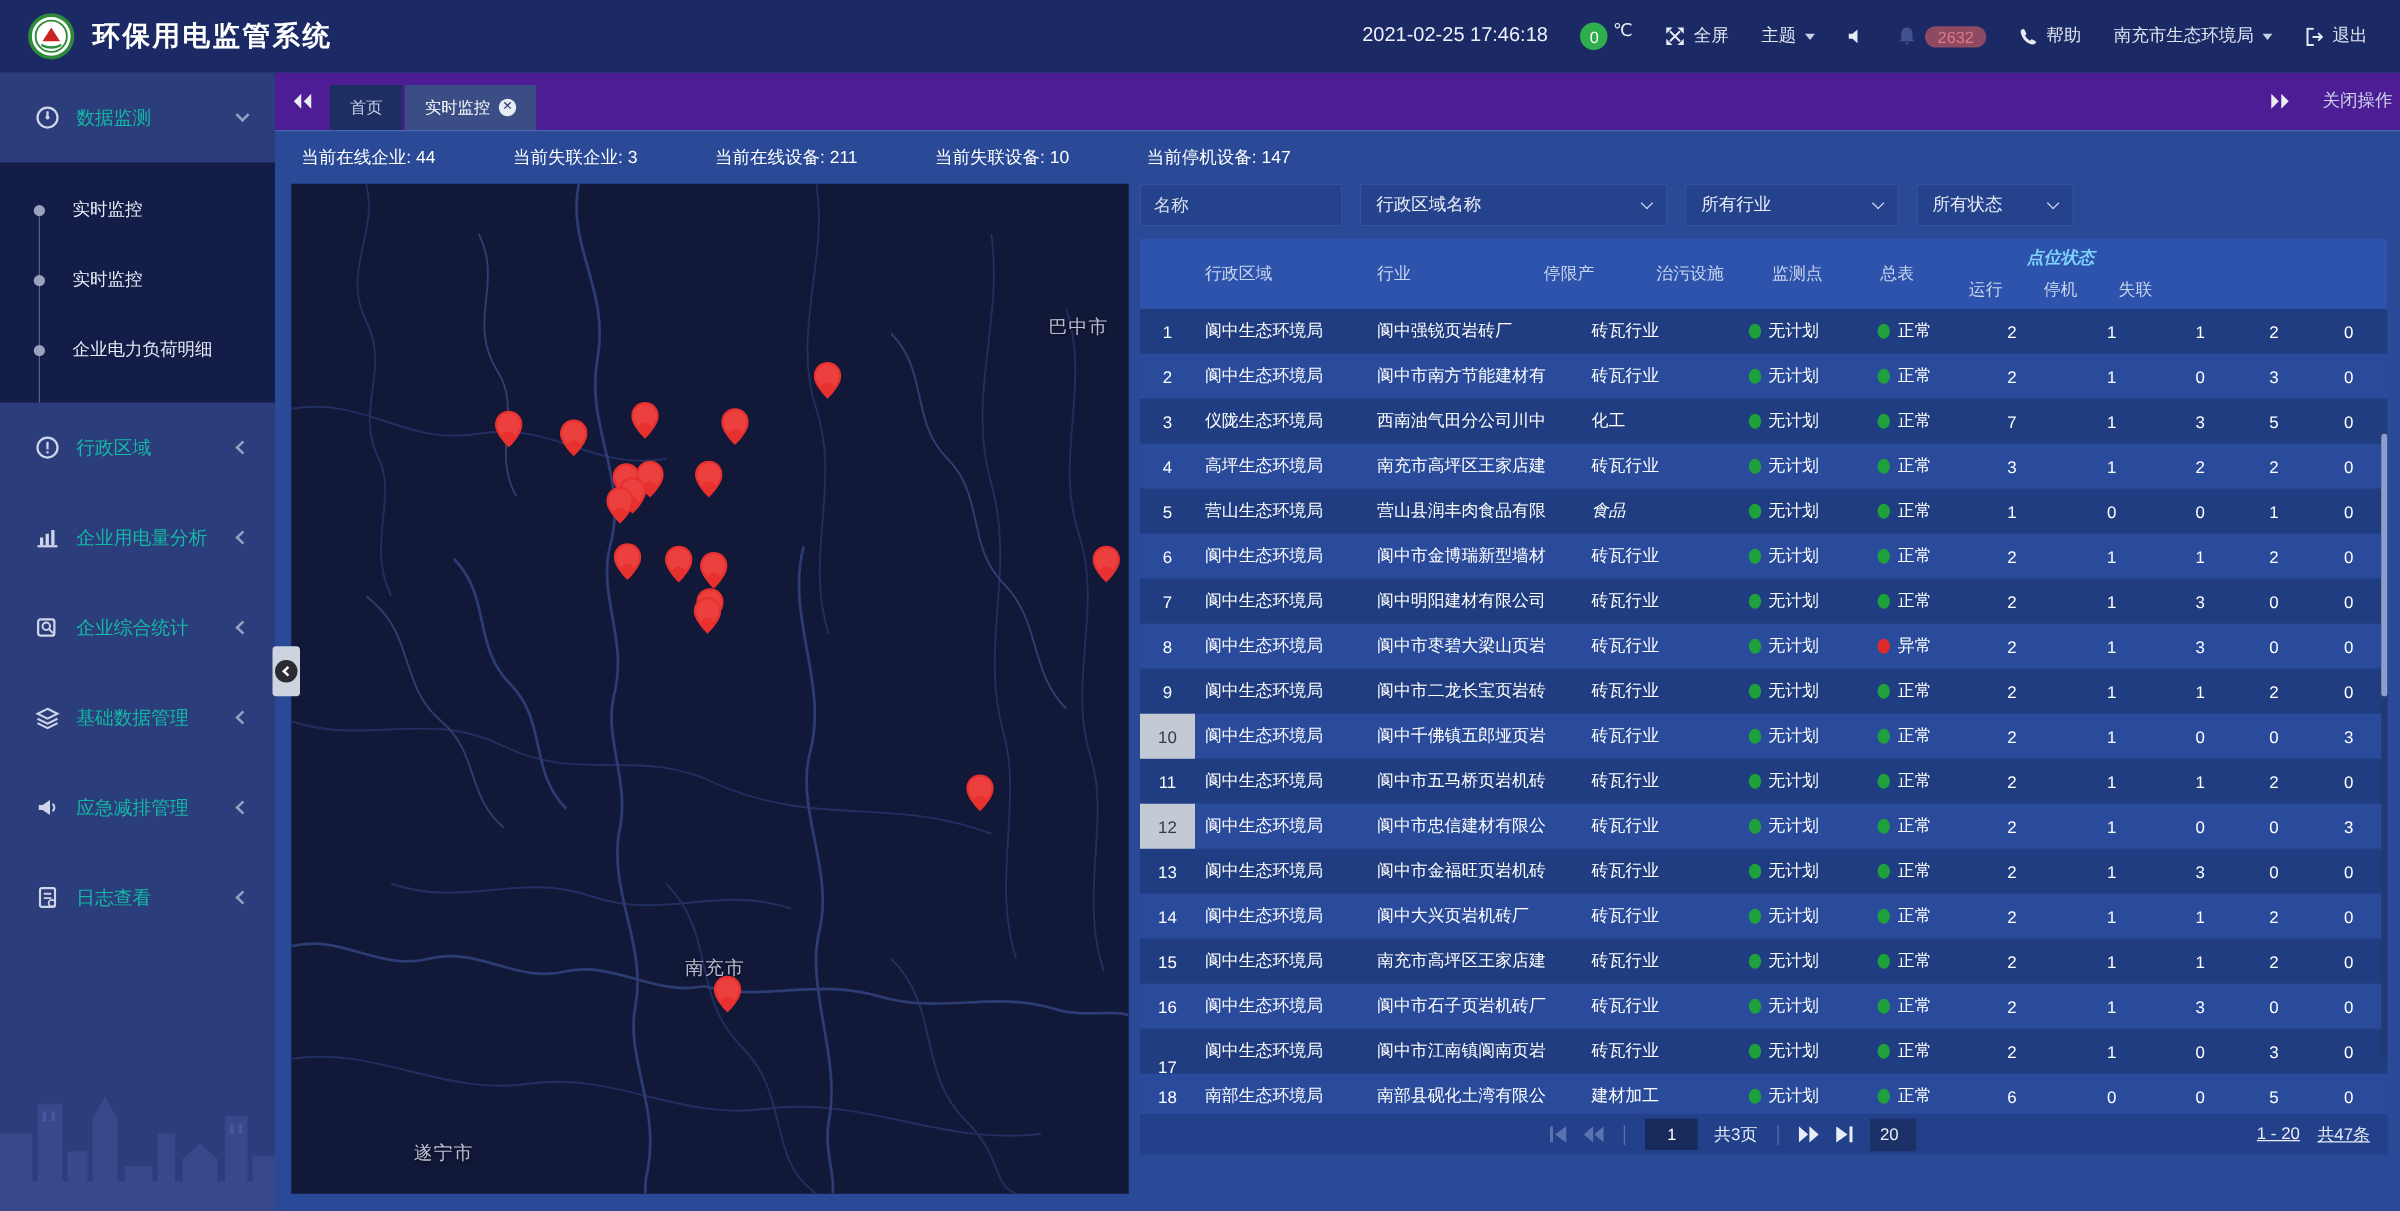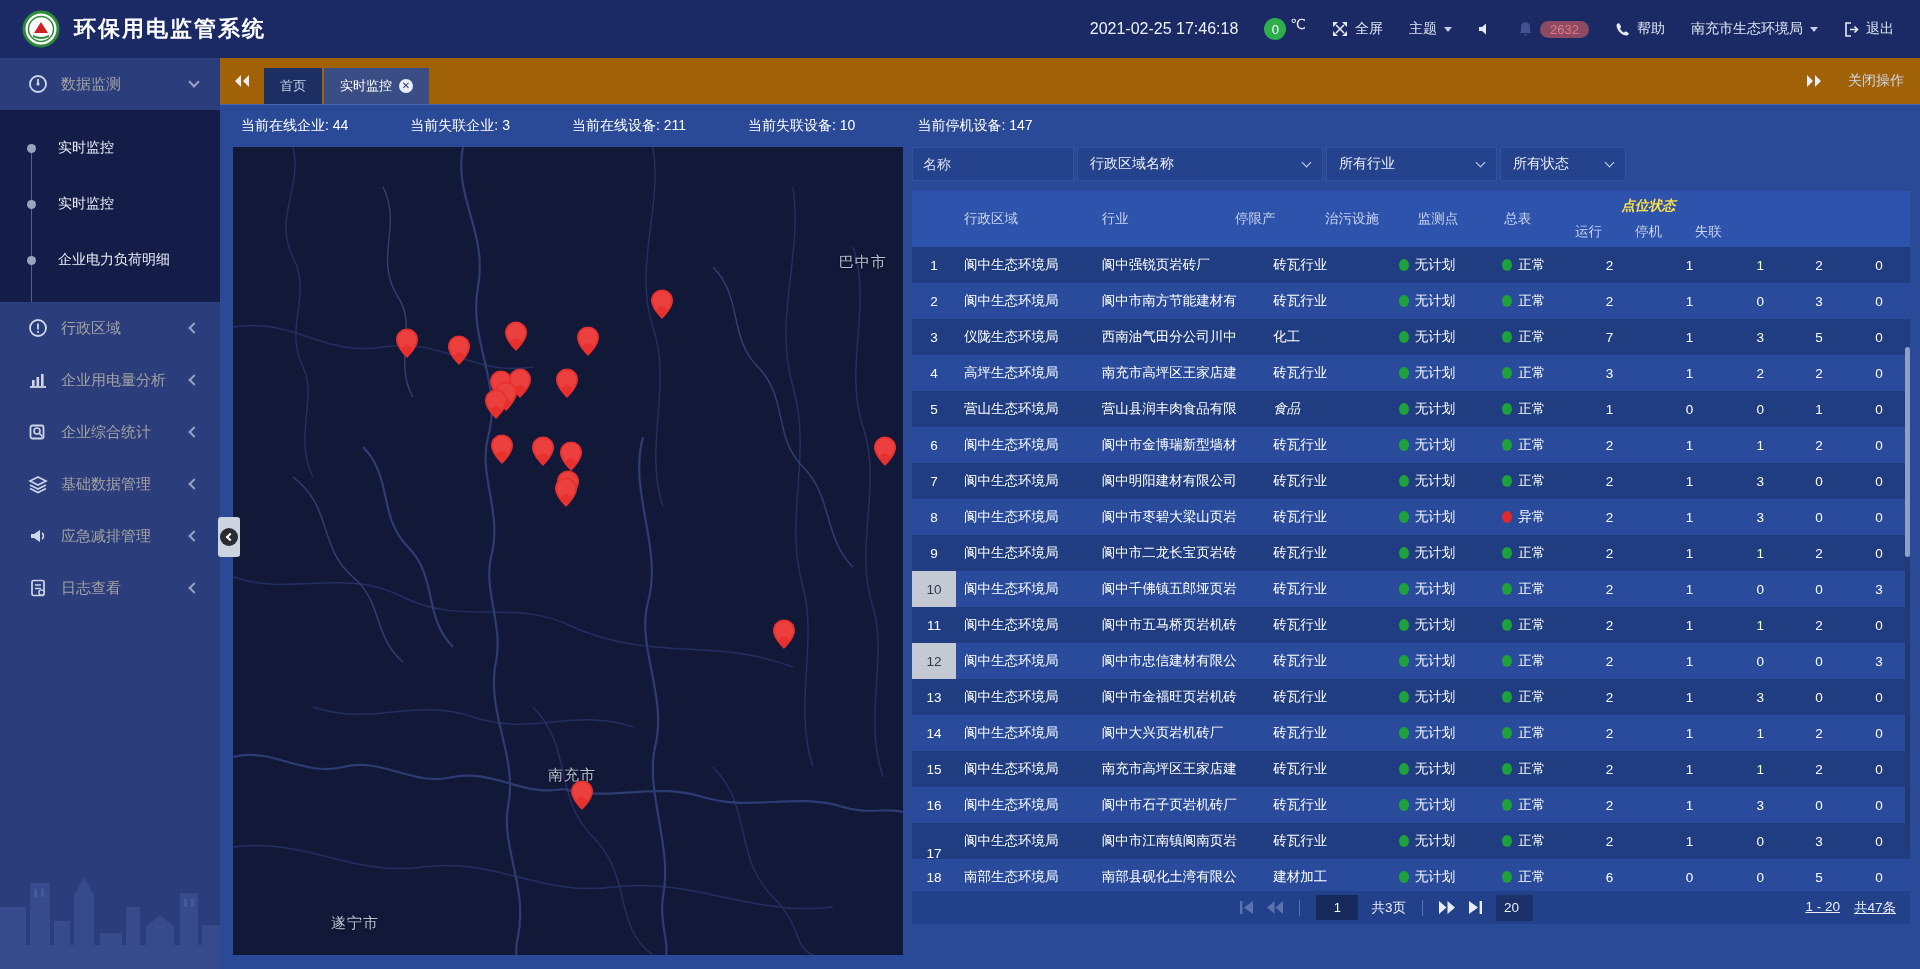--- a/index.html
+++ b/index.html
@@ -18,40 +18,40 @@
   .tempwrap { display:flex; align-items:flex-start; gap:4px; }
   .tempbadge { width:22px; height:22px; border-radius:50%; background:#2fae4e; color:#fff;
     font-size:13px; display:flex; align-items:center; justify-content:center; }
   .tempunit { color:#eef1f8; font-size:14px; margin-top:-2px; }
   .caret { width:0; height:0; border-left:4px solid transparent; border-right:4px solid transparent;
     border-top:5px solid #c7d0e6; display:inline-block; }
   .badgepill { background:#8e4a63; color:#e07a86; border-radius:9px; padding:1px 10px; font-size:13px; }
 
   
   .sidebar { position:absolute; left:0; top:58px; width:220px; height:911px; background:#2b3d7b; z-index:10; overflow:hidden; }
-  .menu-item { height:52px; display:flex; align-items:center; padding:0 22px 0 28px;
-    color:#a3a3a3; font-size:15px; cursor:pointer; }
+  .menu-item { height:72px; display:flex; align-items:center; padding:0 22px 0 28px;
+    color:#14b8a6; font-size:15px; cursor:pointer; }
   .menu-item .micon { width:20px; height:20px; margin-right:13px; display:flex; align-items:center; justify-content:center; }
   .menu-item .mlabel { flex:1; }
   .chev { width:8px; height:8px; border-right:2px solid #97a1c2; border-bottom:2px solid #97a1c2; display:inline-block; }
   .chev.down { transform:rotate(45deg); margin-top:-4px; }
   .chev.left { transform:rotate(135deg); }
   .submenu { background:#141c48; padding:10px 0 14px 0; }
   .sub-item { height:56px; display:flex; align-items:center; color:#e8ecf6; font-size:14px;
     padding-left:58px; position:relative; cursor:pointer; }
   .sub-item .rail { position:absolute; left:31px; top:0; bottom:0; width:1px; background:#565f8a; }
   .sub-item:first-child .rail { top:50%; }
   .sub-item:last-child .rail { bottom:-14px; }
   .sub-item .bullet { position:absolute; left:27px; top:50%; margin-top:-4.5px; width:9px; height:9px;
     border-radius:50%; background:#9aa2bd; }
   .silhouette { position:absolute; bottom:0; left:0; width:220px; height:132px; opacity:.85; pointer-events:none; }
 
   
   .main { position:absolute; left:220px; top:58px; width:1700px; height:911px; }
-  .tabbar { height:46px; background:#a16207; display:flex; align-items:flex-end; padding:0 16px 0 0; }
+  .tabbar { height:46px; background:#4c1d95; display:flex; align-items:flex-end; padding:0 6px 0 0; }
   .tab-scroll { width:44px; height:46px; display:flex; align-items:center; justify-content:center; cursor:pointer; }
   .tabs { display:flex; height:36px; }
   .tab { height:36px; display:flex; align-items:center; padding:0 16px; font-size:13px;
     color:#c5cee6; background:#1d2e63; margin-right:2px; cursor:pointer; gap:7px; }
   .tab.active { background:#3a4e85; color:#fff; }
   .tab .closex { width:14px; height:14px; border-radius:50%; background:#e8ecf5; color:#2b3a6e;
     font-size:10px; line-height:14px; text-align:center; font-weight:bold; }
   .tabbar-right { margin-left:auto; display:flex; align-items:center; gap:26px; height:46px; color:#cdd6ea; font-size:14px; }
 
   
@@ -63,36 +63,36 @@
 
   
   .map { position:relative; width:670px; height:808px; background:#121838; overflow:hidden; flex:none; }
   .map svg.baselines { position:absolute; left:0; top:0; }
   .map-label { position:absolute; transform:translate(-50%,-50%); color:#b9c0d2; font-size:15px;
     letter-spacing:1px; white-space:nowrap; text-shadow:0 1px 2px rgba(0,0,0,.6); }
   .pin { position:absolute; width:22px; height:30px; transform:translate(-50%,-96%); }
 
   
   .rpanel { margin-left:9px; width:998px; display:flex; flex-direction:column; position:relative; }
-  .filters { height:34px; display:flex; gap:3px; margin-bottom:10px; }
+  .filters { height:34px; display:flex; gap:14px; margin-bottom:10px; }
   .f-input { width:162px; height:34px; background:#25428c; border:1px solid #35529e; color:#e6eaf5;
     font-size:14px; padding:0 10px; outline:none; font-family:inherit; }
   .f-input::placeholder { color:#d9dfee; opacity:1; }
   .f-select { height:34px; background:#25428c; border:1px solid #35529e; color:#e9edf6; font-size:14px;
     display:flex; align-items:center; padding:0 12px; cursor:pointer; }
   .f-select .sv { flex:1; }
   .f-select .schev { width:7px; height:7px; border-right:1.6px solid #cdd6ea; border-bottom:1.6px solid #cdd6ea;
     transform:rotate(45deg); margin-top:-3px; margin-left:10px; }
 
   .thead { height:56px; background:#2d53ac; display:flex; color:#c9d5ef; font-size:13.5px; }
   .th { display:flex; align-items:center; justify-content:center; }
   .th.tl { justify-content:flex-start; padding-left:8px; }
   .ptgroup { display:flex; flex-direction:column; }
   .ptgroup .gtitle { height:26px; display:flex; align-items:flex-end; justify-content:center;
-    font-style:italic; font-weight:bold; color:#fde047; padding-bottom:2px; }
+    font-style:italic; font-weight:bold; color:#7dd3fc; padding-bottom:2px; }
   .ptgroup .gcols { flex:1; display:flex; }
   .ptgroup .gcols .th { flex:1; }
 
   .tbody { height:644px; overflow:hidden; position:relative; }
   .trow { height:36px; display:flex; align-items:center; color:#fff; font-size:13.5px; cursor:pointer; }
   .trow.odd { background:#1f3d80; }
   .trow.even { background:#2a4b9c; }
   .td { overflow:hidden; white-space:nowrap; display:flex; align-items:center; justify-content:center; height:100%; }
   .td.tl { justify-content:flex-start; padding-left:8px; }
   .numcell { justify-content:center; }

